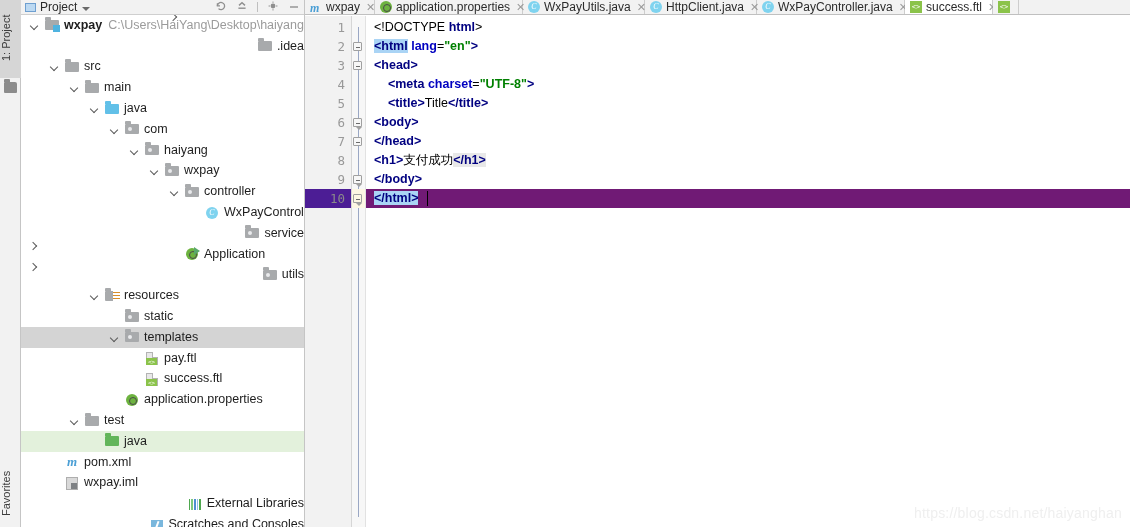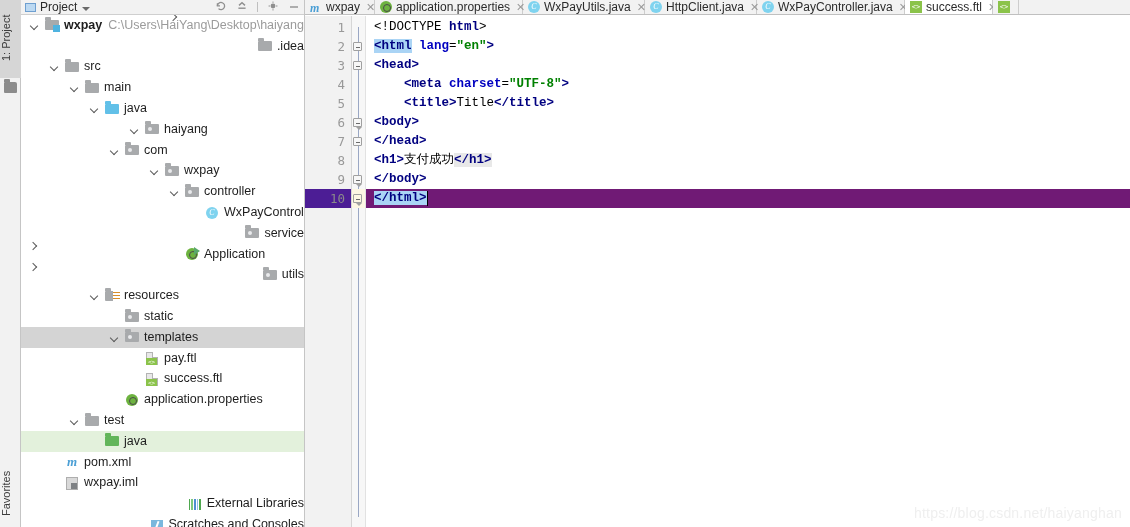--- a/index.html
+++ b/index.html
@@ -275,21 +275,21 @@
     border-left:3px solid transparent; border-right:3px solid transparent;
     border-top:3px solid #a0a0a0;
   }
   .foldrow.cur .foldbox { background: #fdf7e3; }
   .foldrow.cur { background: #fdf7e3; }
 
   .code {
     flex: 1 1 auto;
     position: relative;
     padding-top: 2px;
-    font-family: Liberation Mono, monospace;
+    font-family: Liberation Sans, sans-serif;
     font-size: 12.5px;
     overflow: hidden;
   }
   .code .cl {
     height: 19px; line-height: 19px;
     white-space: pre;
     padding-left: 8px;
   }
   .code .cl.cur { background: #701a75; }
   .tok-tag { color: #000080; font-weight: bold; }
@@ -401,38 +401,38 @@
         <div class="row">
           <span style="flex: 0 0 auto; width: 68px; height: 1px;"></span>
           <span class="arrow down"></span>
           <span style="flex: 0 0 4px;"></span>
           <span class="ico">
             <span class="fold blue"></span>
           </span>
           <span class="lbl">java</span>
         </div>
         <div class="row">
+          <span style="flex: 0 0 auto; width: 88px; height: 1px;"></span>
+          <span class="arrow down"></span>
+          <span style="flex: 0 0 4px;"></span>
+          <span class="ico">
+            <span class="fold"></span>
+            <span class="pkg-dot"></span>
+          </span>
+          <span class="lbl">com</span>
+        </div>
+        <div class="row">
           <span style="flex: 0 0 auto; width: 108px; height: 1px;"></span>
           <span class="arrow down"></span>
           <span style="flex: 0 0 4px;"></span>
           <span class="ico">
             <span class="fold"></span>
             <span class="pkg-dot"></span>
           </span>
           <span class="lbl">haiyang</span>
-        </div>
-        <div class="row">
-          <span style="flex: 0 0 auto; width: 88px; height: 1px;"></span>
-          <span class="arrow down"></span>
-          <span style="flex: 0 0 4px;"></span>
-          <span class="ico">
-            <span class="fold"></span>
-            <span class="pkg-dot"></span>
-          </span>
-          <span class="lbl">com</span>
         </div>
         <div class="row">
           <span style="flex: 0 0 auto; width: 128px; height: 1px;"></span>
           <span class="arrow down"></span>
           <span style="flex: 0 0 4px;"></span>
           <span class="ico">
             <span class="fold"></span>
             <span class="pkg-dot"></span>
           </span>
           <span class="lbl">wxpay</span>

